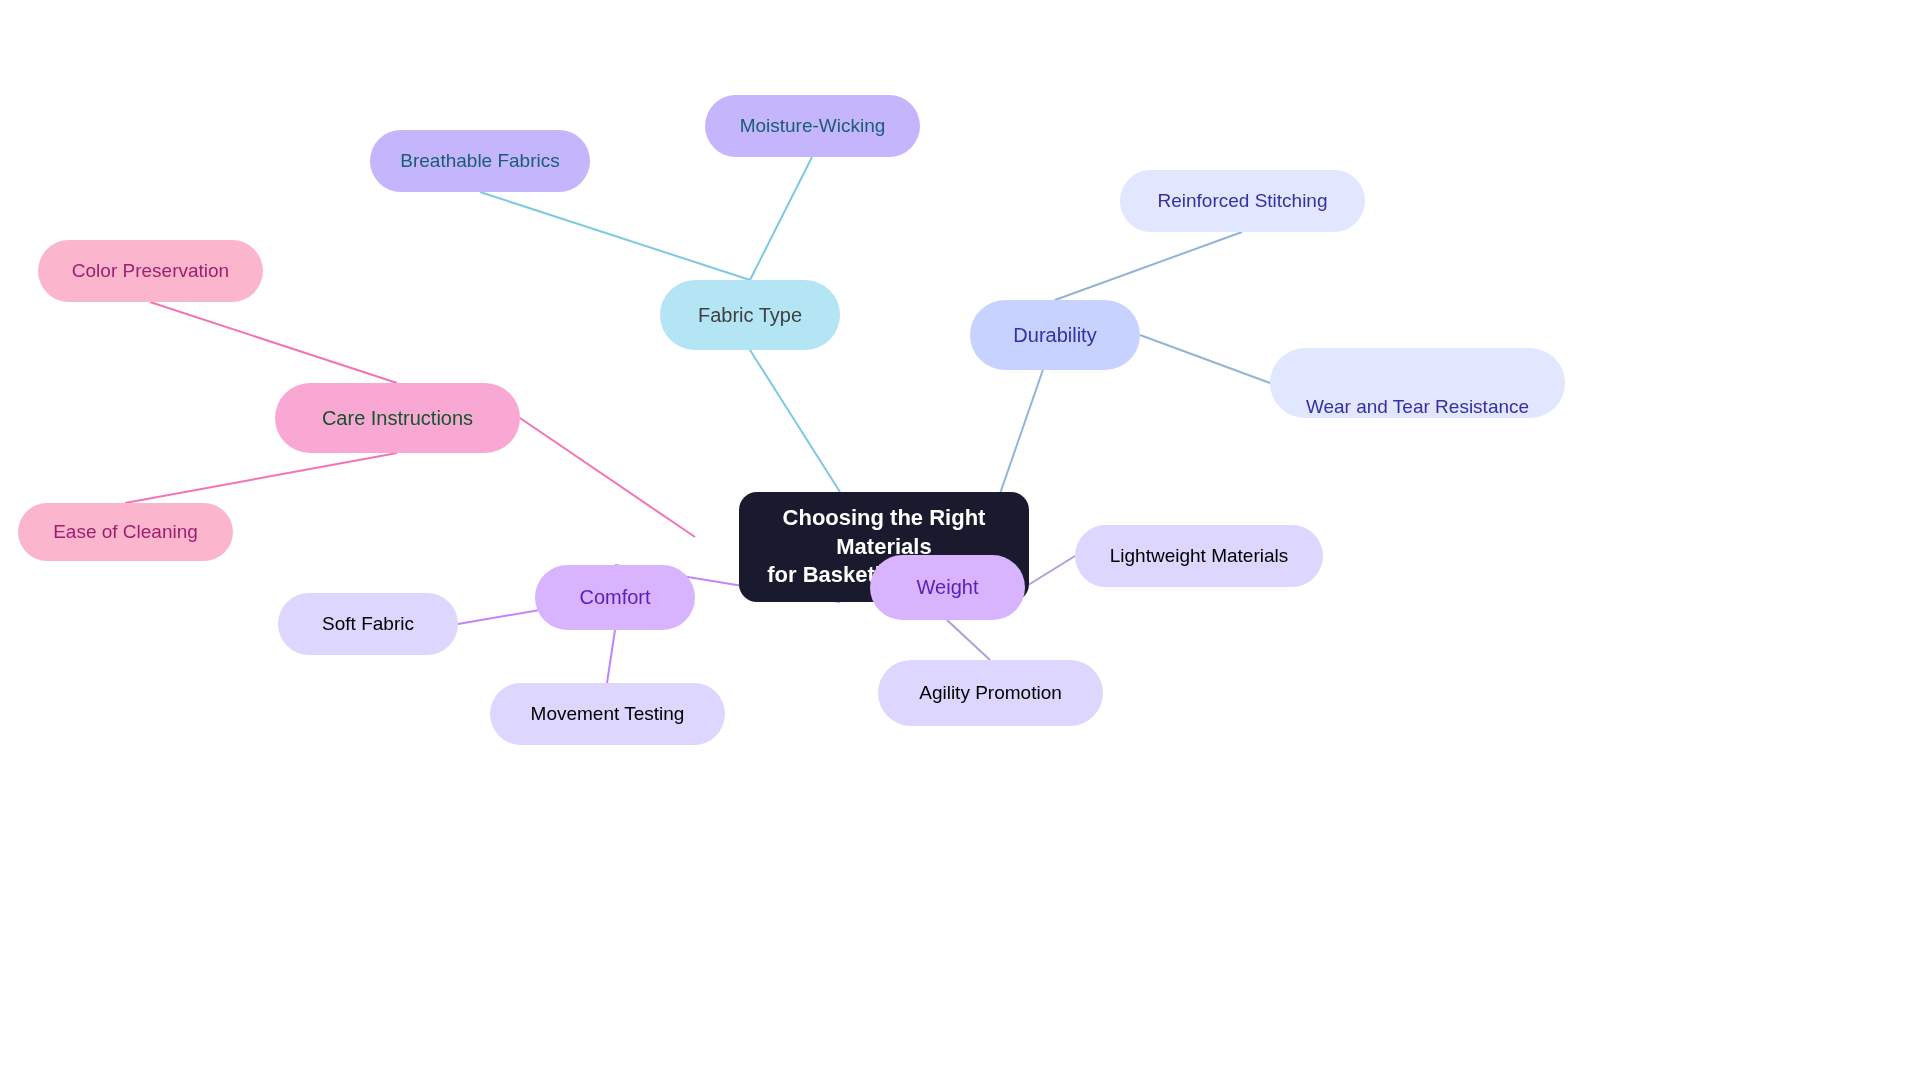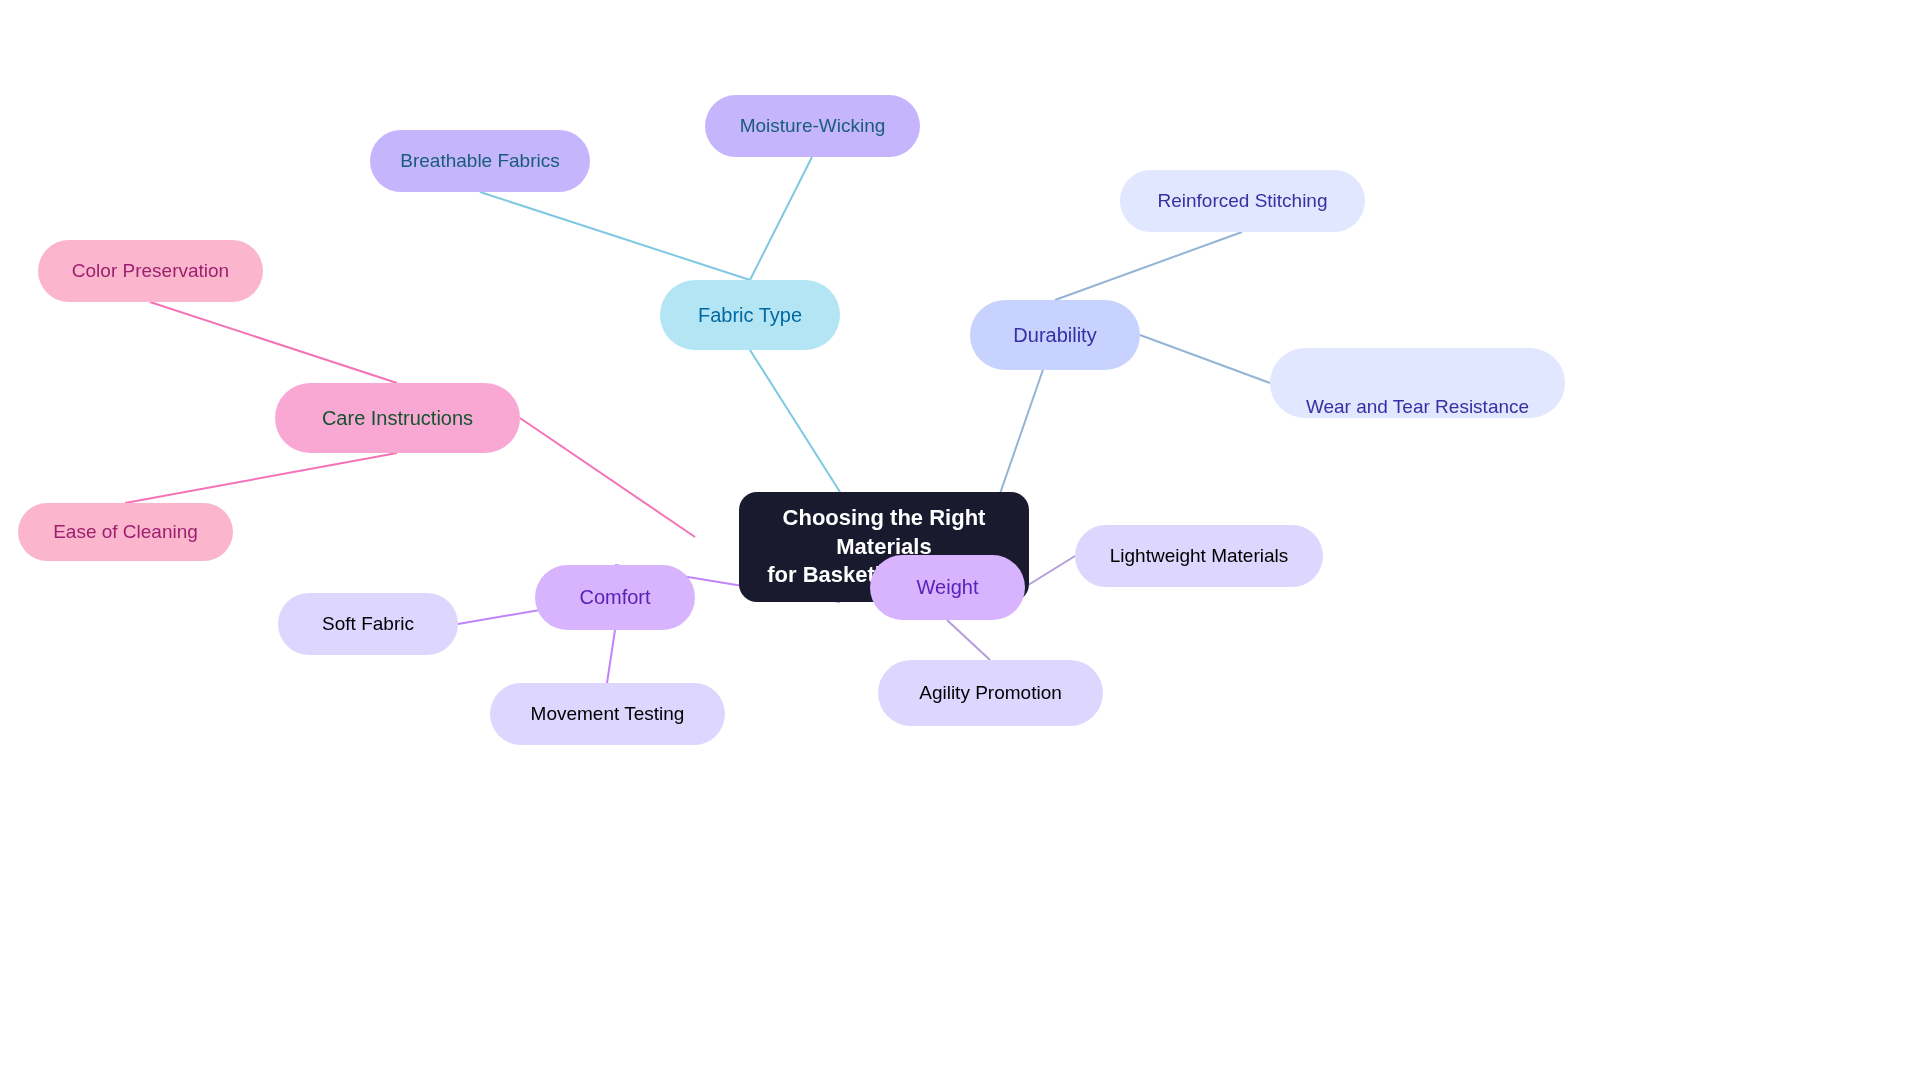--- a/index.html
+++ b/index.html
@@ -33,21 +33,21 @@
       color: #ffffff;
       font-size: 22px;
       font-weight: 600;
       border-radius: 18px;
       width: 290px;
       height: 110px;
       line-height: 1.3;
     }
     .node-blue {
       background: #b3e5f5;
-      color: #0369a1;
+      color: #404040;
       border: none;
       font-size: 20px;
     }
     .node-blue-light {
       background: #c4b5fd;
       color: #1a5c7a;
       border: none;
       font-size: 19px;
     }
     .node-pink {

